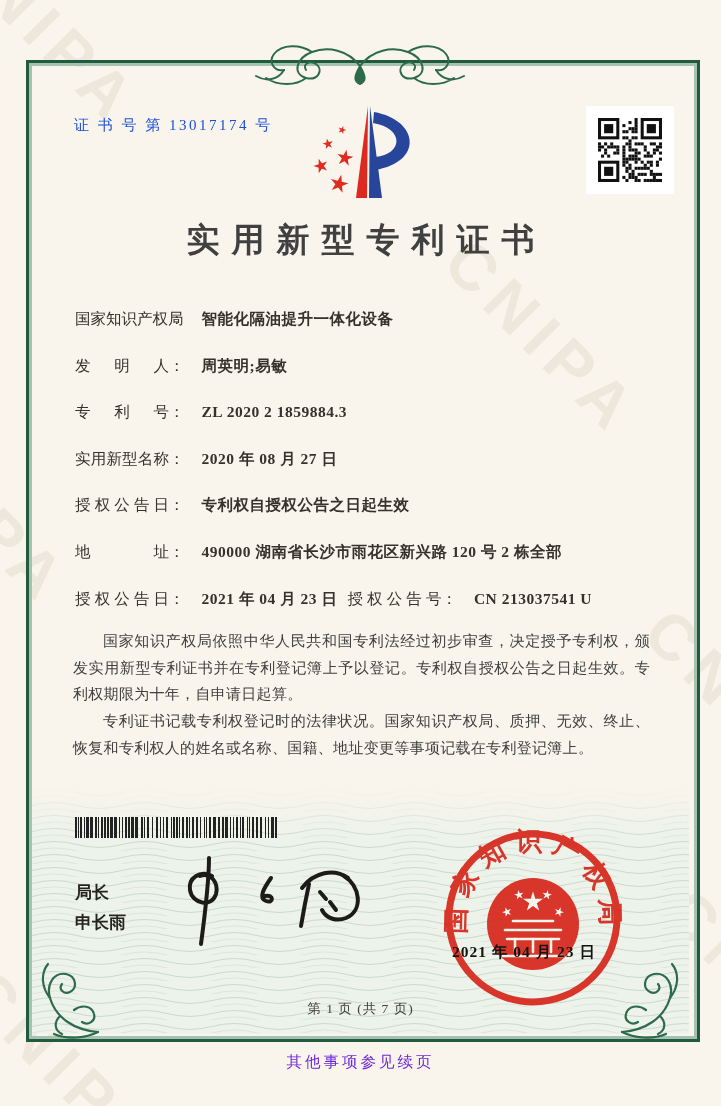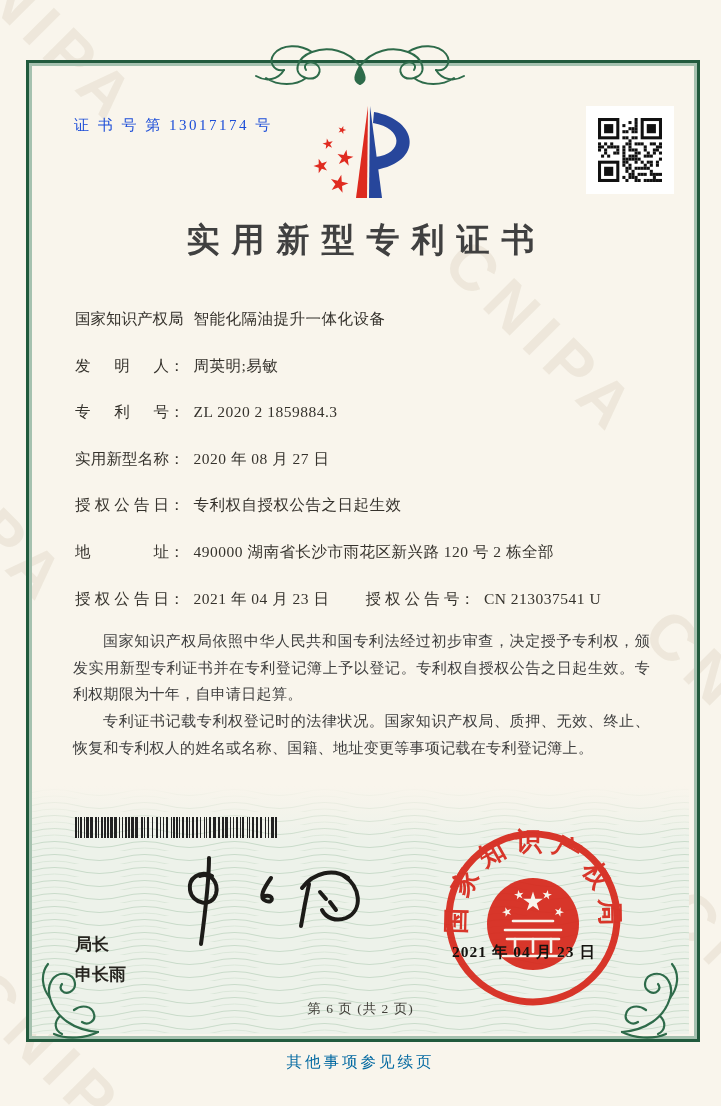--- a/index.html
+++ b/index.html
@@ -26,42 +26,42 @@
   .qr-box{position:absolute;left:586px;top:106px;width:88px;height:88px;background:#ffffff;
           z-index:5;display:flex;align-items:center;justify-content:center;}
   .title{position:absolute;left:0;top:218px;width:721px;text-align:center;font-size:33px;
          font-weight:700;letter-spacing:12px;text-indent:12px;color:#404040;z-index:5;}
 
   .fields{position:absolute;left:75px;top:296px;width:575px;z-index:5;}
   .frow{height:46.6px;line-height:46.6px;white-space:nowrap;font-size:15.5px;color:#35322c;}
   .flabel{display:inline-block;width:94px;text-align:justify;text-align-last:justify;
           vertical-align:baseline;}
   .fcolon{display:inline-block;}
-  .fvalue{margin-left:9px;letter-spacing:0.5px;}
-  .grant{margin-left:36px;}
+  .fvalue{margin-left:17px;letter-spacing:0.5px;font-weight:bold;}
+  .grant{margin-left:10px;}
 
   .paras{position:absolute;left:73px;top:628px;width:577px;z-index:5;}
   .paras p{margin:0;font-size:15px;line-height:1.78;text-indent:2em;text-align:justify;
            color:#404040;letter-spacing:0.3px;}
 
   .barcode{position:absolute;left:75px;top:817px;z-index:5;}
 
-  .officer{position:absolute;left:75px;top:930px;z-index:6;
+  .officer{position:absolute;left:75px;top:878px;z-index:6;
            font-family:"Liberation Sans","DejaVu Sans",sans-serif;font-weight:700;
            font-size:17px;color:#26241f;line-height:30px;}
   .sig{position:absolute;left:168px;top:852px;z-index:6;}
 
   .seal{position:absolute;left:433px;top:818px;z-index:6;}
   .seal-date{position:absolute;left:452px;top:942px;z-index:7;font-size:15.5px;
              font-weight:700;color:#14130f;letter-spacing:1px;white-space:nowrap;}
 
   .page-info{position:absolute;left:0;top:1000px;width:721px;text-align:center;
              font-size:13.5px;color:#42403a;z-index:5;letter-spacing:1px;}
   .bottom-note{position:absolute;left:0;top:1052px;width:721px;text-align:center;
-               font-size:15.5px;color:#0369a1;letter-spacing:3px;z-index:5;}
+               font-size:15.5px;color:#6d28d9;letter-spacing:3px;z-index:5;}
 </style>
 </head>
 <body>
 
 <div class="page">
 
   <span class="wm" style="left:-80px;top:-10px;">CNIPA</span>
   <span class="wm" style="left:420px;top:300px;">CNIPA</span>
   <span class="wm" style="left:-150px;top:470px;">CNIPA</span>
   <span class="wm" style="left:620px;top:670px;">CNIPA</span>
@@ -403,16 +403,16 @@
             <path d="M74,121 L126,121"></path>
             <path d="M82,121 L82,134 M100,121 L100,134 M118,121 L118,134"></path>
             <path d="M70,138 L130,138"></path>
           </g>
         </g>
       </g>
     </svg>
   </div>
   <div class="seal-date">2021 年 04 月 23 日</div>
 
-  <div class="page-info">第 6 页 (共 2 页)</div>
+  <div class="page-info">第 1 页 (共 7 页)</div>
   <div class="bottom-note">其他事项参见续页</div>
 
 </div>
 
 </body></html>

